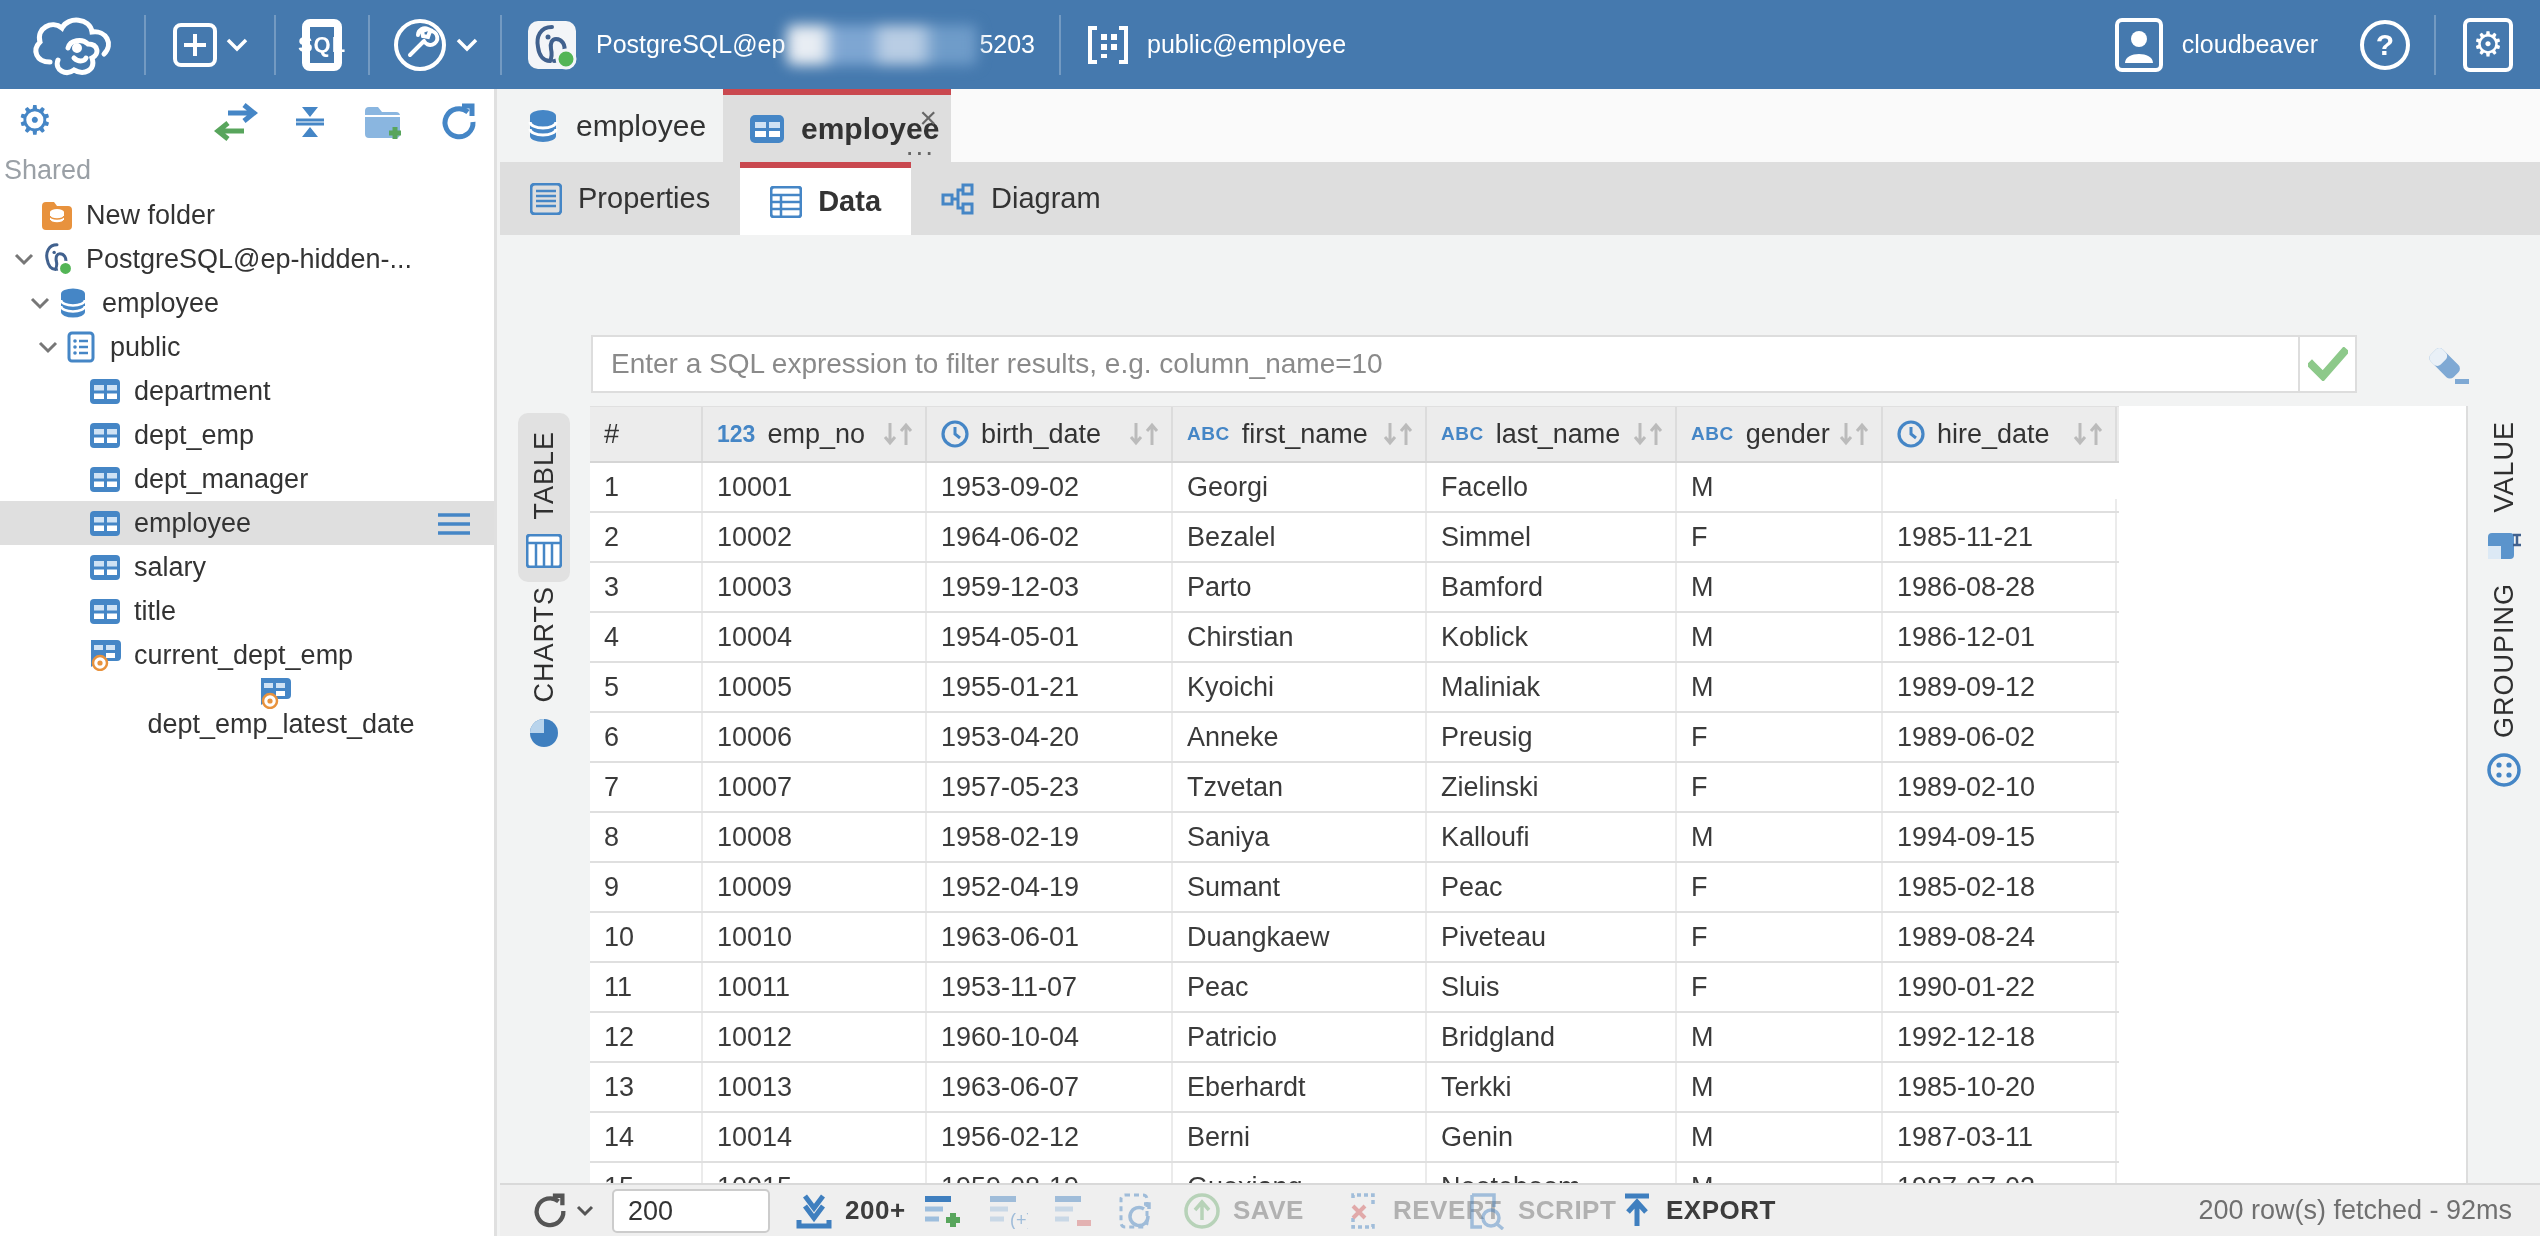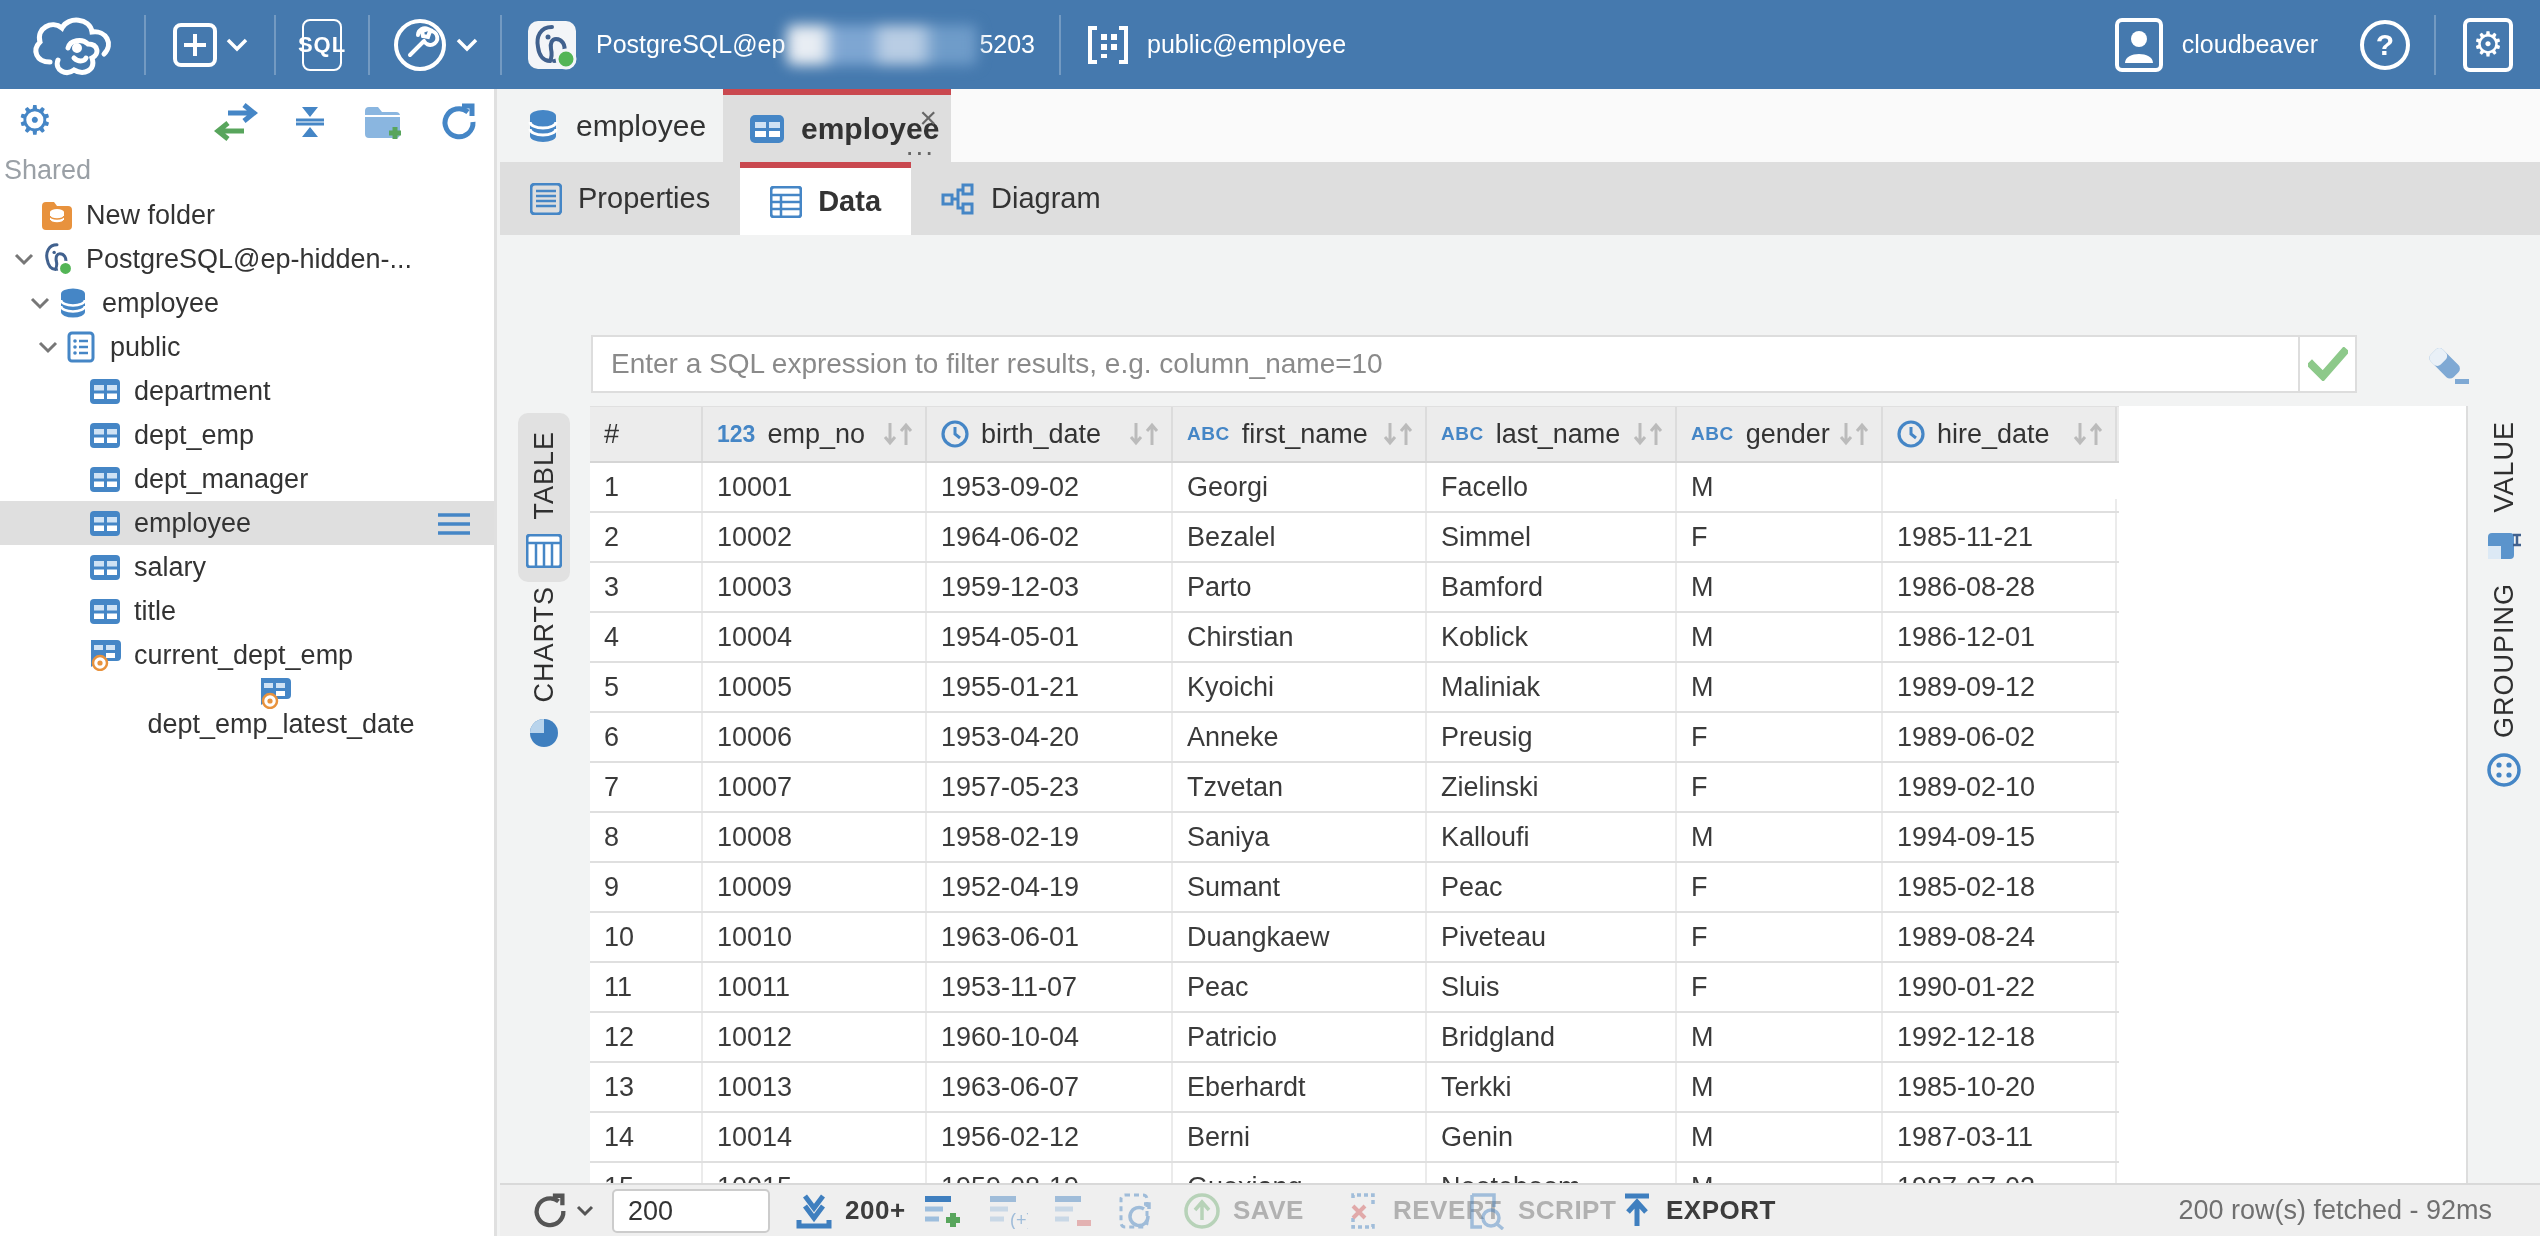--- a/index.html
+++ b/index.html
@@ -9,21 +9,21 @@
   
   #topbar { position:absolute; top:0; left:0; width:2540px; height:89px;
     background:#4579ae; display:flex; align-items:center; color:#fff; }
   .tb-div { width:2px; height:60px; background:rgba(255,255,255,.25); }
   .tb-item { display:flex; align-items:center; height:89px; }
   .tb-text { font-size:25px; color:#fff; }
   .tb-chev { margin-left:8px; }
   #conn-blur { width:190px; height:40px; border-radius:6px; margin:0 2px;
     background:linear-gradient(90deg,#e8edf3 0 18%,#7ea6d2 25% 45%,#b9cde4 50% 70%,#6f9cc9 78% 100%);
     filter:blur(7px); }
-  .tb-sq { width:40px; height:52px; border:2px solid #ffffff; border-radius:8px;
+  .tb-sq { width:40px; height:52px; border:8px solid #ffffff; border-radius:8px;
     display:flex; align-items:center; justify-content:center; }
   #sql-badge { font-size:22px; font-weight:700; letter-spacing:1px; }
 
   
   #sidebar { position:absolute; top:89px; left:0; width:497px; height:1147px;
     background:#fff; border-right:3px solid #e0e0e0; }
   #nav-toolbar { position:absolute; top:0; left:0; right:0; height:66px;
     display:flex; align-items:center; padding:0 14px; }
   #nav-toolbar .spacer { flex:1; }
   #nav-toolbar .nicon { margin-left:32px; display:flex; }
@@ -101,21 +101,21 @@
   
   #toolbar { position:absolute; left:0; bottom:0; right:0; height:53px;
     background:#efefef; border-top:2px solid #d9d9d9; }
   .tbtn { position:absolute; top:0; height:51px; display:flex; align-items:center; }
   .tbtn .lbl { font-size:26px; font-weight:700; margin-left:12px; letter-spacing:.5px; }
   .enabled-lbl { color:#3c3c3c; }
   .disabled-lbl { color:#a2a2a2; }
   #rowcount-input { position:absolute; left:112px; top:4px; width:158px; height:44px;
     border:2px solid #ccc; border-radius:5px; background:#fff; font-size:27px; color:#333;
     padding:0 14px; font-family:"Liberation Sans",sans-serif; outline:none; }
-  #status-text { position:absolute; right:48px; top:0; height:51px; display:flex;
+  #status-text { position:absolute; right:28px; top:0; height:51px; display:flex;
     align-items:center; font-size:27px; color:#6f6f6f; }
 </style>
 </head>
 <body>
 
 <div id="topbar">
   <div class="tb-item" style="padding:0 28px">
     <svg width="88" height="62" viewBox="0 0 88 62">
       <g fill="none" stroke="#fff" stroke-width="5" stroke-linecap="round">
         <path d="M22 48 C8 48 4 36 12 28 C8 14 24 6 34 14 C40 2 62 4 64 18 C78 16 86 30 76 40"></path>

